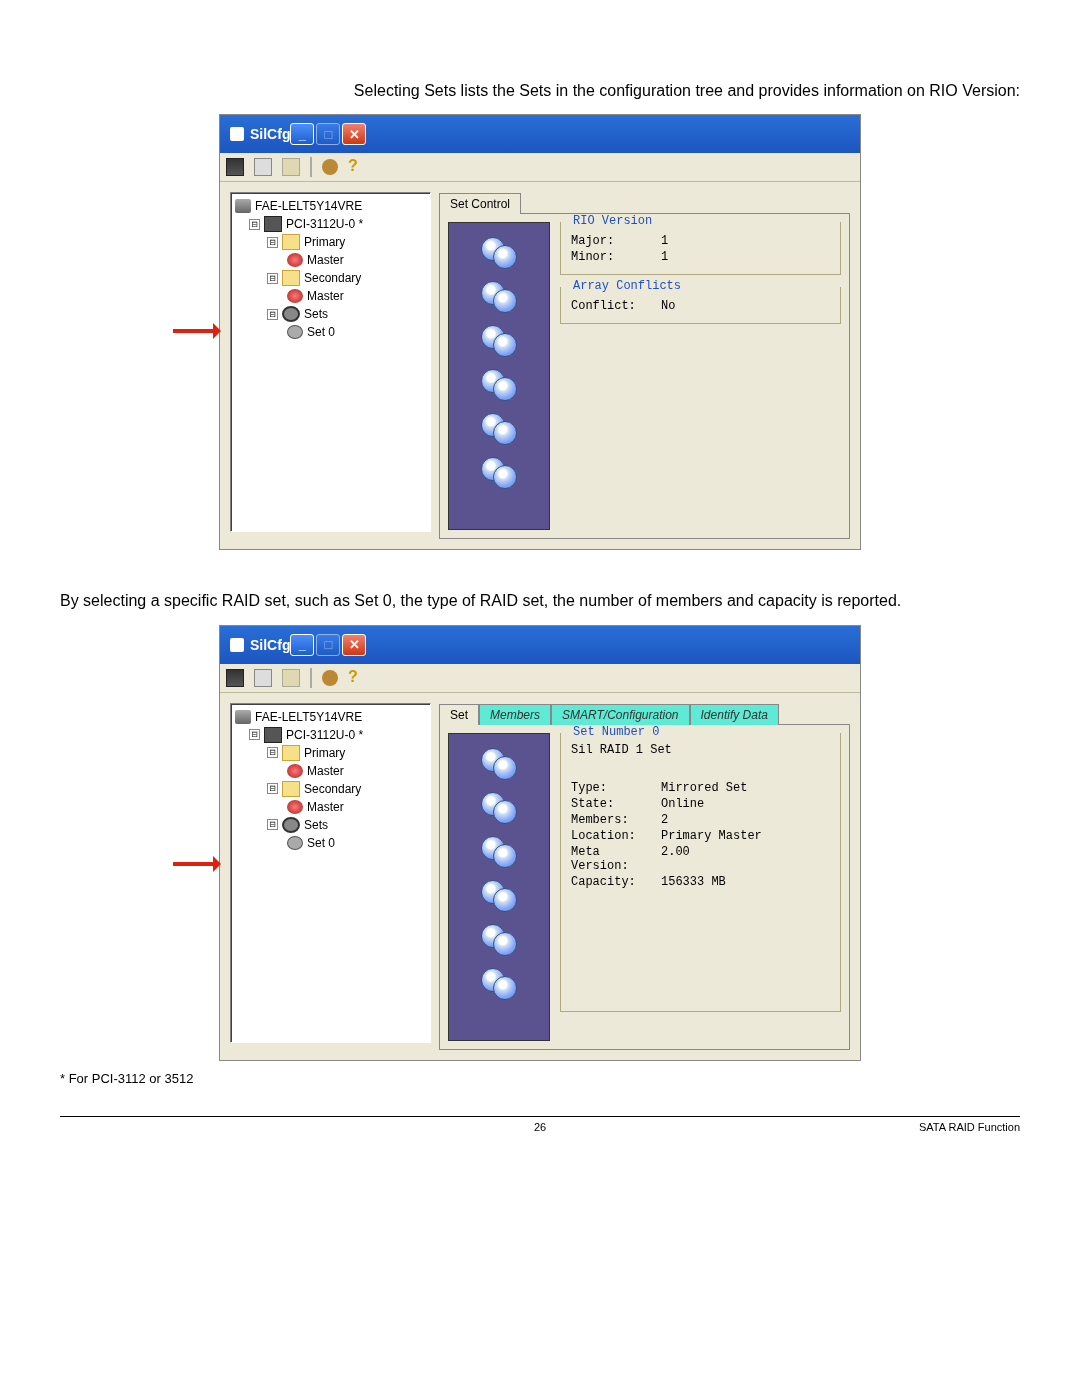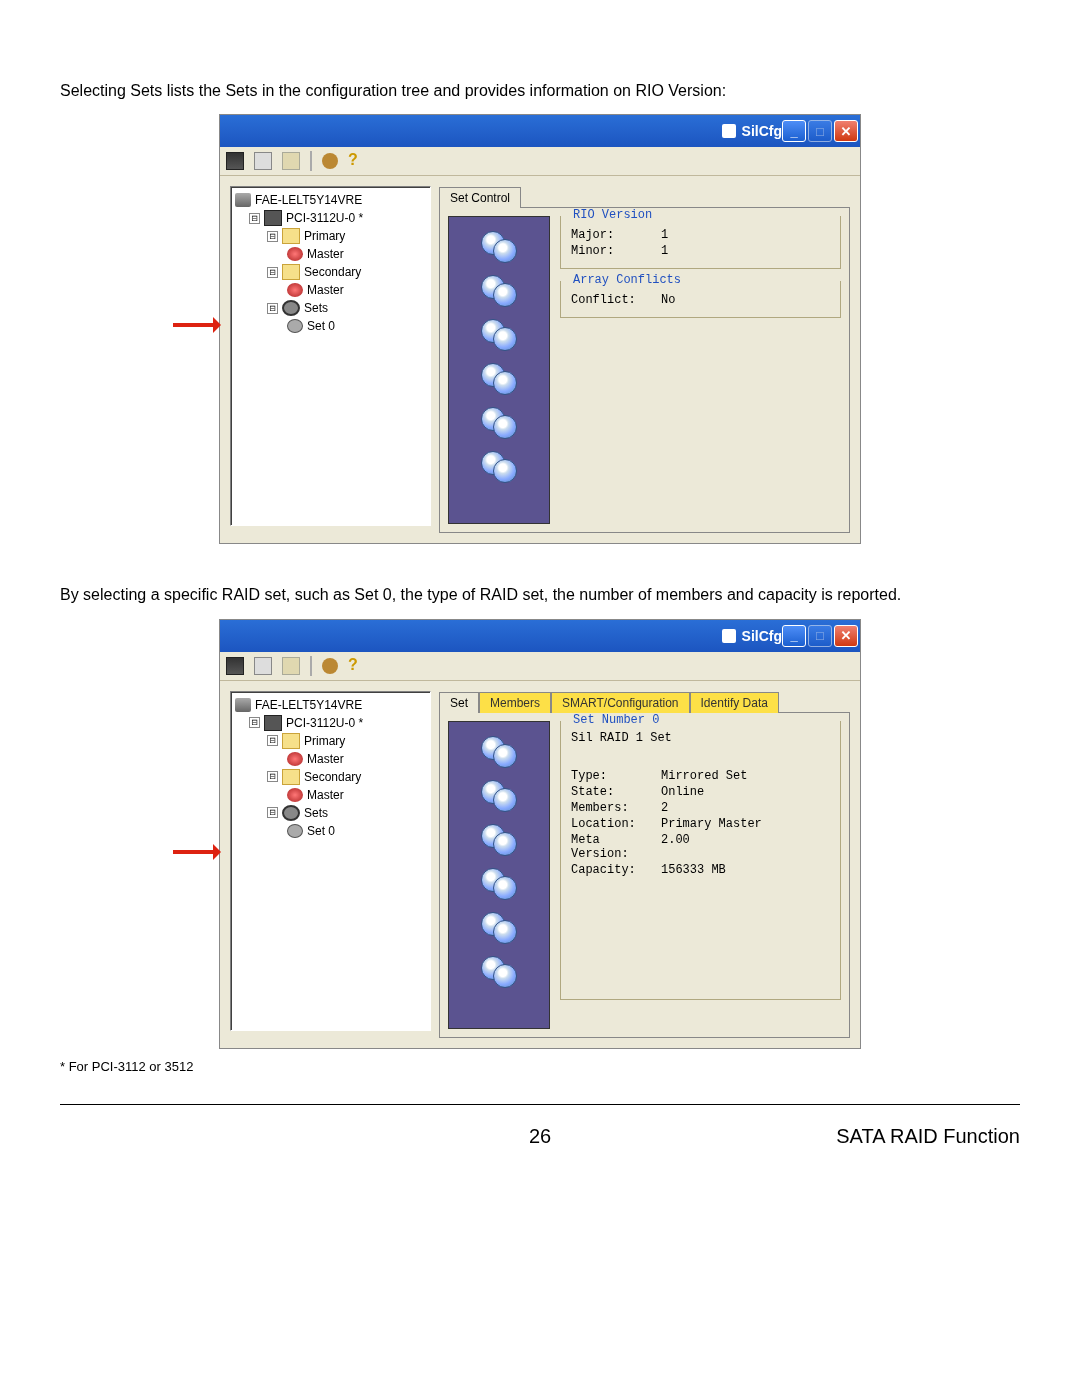--- a/index.html
+++ b/index.html
@@ -5,39 +5,39 @@
   body {
     margin: 0;
     padding: 40px 60px;
     font-family: Arial, Helvetica, sans-serif;
     font-size: 14px;
     background: #fff;
     color: #000;
     width: 1080px;
     box-sizing: border-box;
   }
-  .doc-text { margin: 40px 0 12px 0; font-size: 16px; line-height: 1.4; }
+  .doc-text { margin: 40px 0 12px 0; font-size: 16px; line-height: 1.4; text-align: right; }
   .doc-text.justify { text-align: justify; }
 
   .screenshot {
     width: 640px;
     margin: 0 auto 10px auto;
     border: 1px solid #888;
     background: #ece9d8;
     font-family: Tahoma, sans-serif;
     font-size: 12px;
   }
   .titlebar {
     background: linear-gradient(to bottom, #2a6ed6, #1c55c0);
     color: #fff;
-    height: 32px;
+    height: 38px;
     display: flex;
     align-items: center;
     padding: 0 2px 0 10px;
-    justify-content: flex-end;
+    justify-content: flex-start;
   }
   .title-left { display: flex; align-items: center; gap: 6px; font-weight: bold; font-size: 14px; }
   .title-icon { width:14px; height:14px; background:#fff; border-radius:2px; display:inline-block; }
   .winbtns { display:flex; gap:2px; }
   .winbtn {
     width: 22px; height: 20px;
     border: 1px solid #fff;
     border-radius: 3px;
     display:flex; align-items:center; justify-content:center;
     color:#fff; font-weight:bold; font-size:13px;
@@ -91,21 +91,21 @@
     border:8px solid transparent; border-left-color:#d21;
   }
 
   .rightpanel { flex:1; }
   .tabs { display:flex; }
   .tab {
     background:#ece9d8; border:1px solid #888; border-bottom:none;
     padding:3px 10px; font-size:12px; margin-right:0px; position:relative; top:1px;
   }
   .tab.active { background:#ece9d8; z-index:2; }
-  .tab.inactive { background:#fde047; color:#333; }
+  .tab.inactive { background:#5eead4; color:#333;font-style:italic; }
   .tabbody {
     border:1px solid #888; background:#ece9d8; height: 308px;
     display:flex; padding:8px; gap:10px;font-family:Liberation Mono, monospace;
   }
   .gallery {
     width: 100px; background:#5b5390; border:1px solid #333;
     display:flex; flex-direction:column; align-items:center; gap:14px;
     padding:14px 0;
   }
   .gicon {
@@ -128,22 +128,22 @@
     content: attr(data-title);
     position:absolute; top:-8px; left:8px; color:#2050c0; font-size:12px;
     background:#ece9d8; padding:0 4px;
   }
   .kv { display:flex; font-size:12px; margin:2px 0; }
   .kv .k { width:90px; }
   .setname { color:#000; margin-bottom:24px; }
 
   .footnote { text-align:left; font-size:13px; margin: 4px 64px 0 0;}
   .pagefooter {
-    border-top:1px solid #000; margin-top:30px; padding-top:20px;
-    display:flex; justify-content:space-between; font-size:20px;
+    border-top:1px solid #000; margin-top:30px; padding-top:4px;
+    display:flex; justify-content:space-between; font-size:11px;
   }
   .pagefooter .center { position:absolute; left:50%; transform:translateX(-50%); }
   .fwrap { position:relative; }
 </style>
 </head>
 <body>
 
 <p class="doc-text">Selecting Sets lists the Sets in the configuration tree and provides information on RIO Version:</p>
 
 <div class="screenshot" style="position:relative;">

